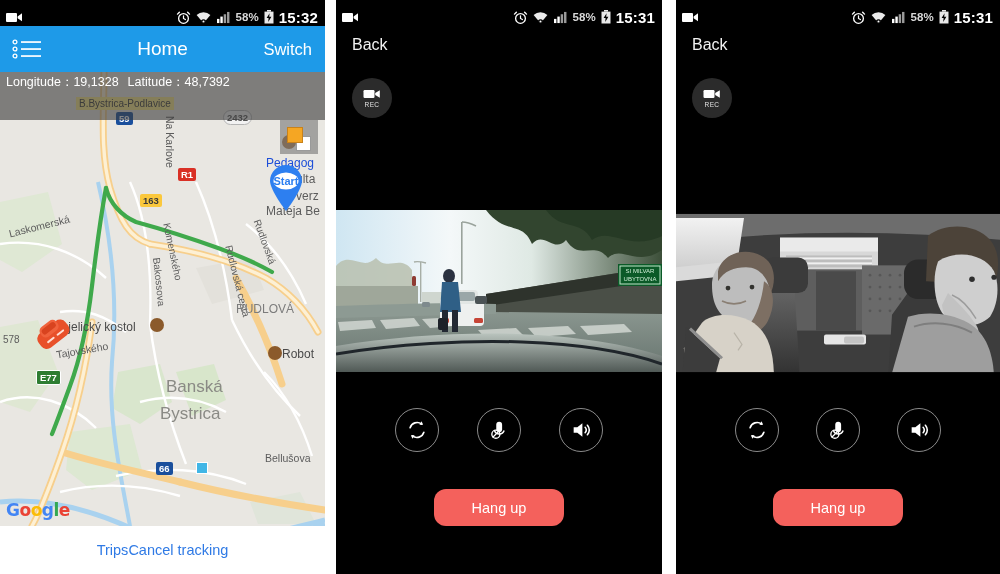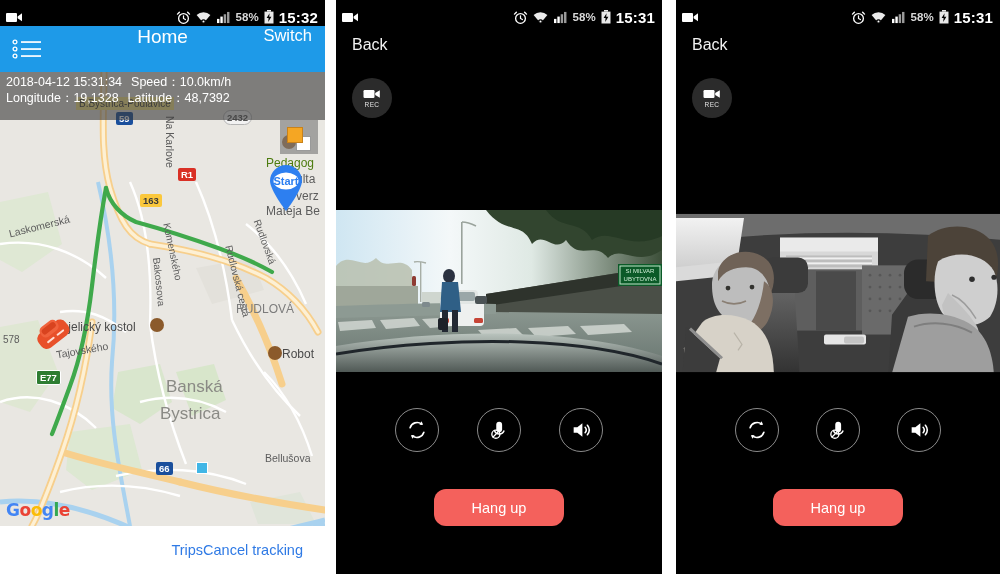--- a/index.html
+++ b/index.html
@@ -17,21 +17,21 @@
   .statusbar { position:relative; height:26px; background:#000; color:#fff;
     display:flex; align-items:center; padding:8px 7px 0 6px; }
   .sb-left { display:flex; align-items:center; gap:4px; flex:1; }
   .sb-right { display:flex; align-items:center; gap:5px; }
   .sb-time { font-size:15px; font-weight:bold; letter-spacing:.2px; color:#fff; }
   .sb-batt-txt { font-size:11.5px; font-weight:bold; color:#d8d8d8; }
   .sb-ico { display:block; }
 
   
   .appbar { position:relative; height:46px; background:#1e9ae8;
-    display:flex; align-items:flex-start; }
+    display:flex; align-items:center; }
   .appbar-menu { width:56px; height:46px; display:flex; align-items:center;
     justify-content:center; }
   .appbar-title { position:absolute; left:0; right:0; text-align:center;
     color:#fff; font-size:19px; }
   .appbar-action { margin-left:auto; margin-right:13px; color:#fff;
     font-size:16.5px; z-index:2; }
 
   .mapwrap { position:relative; height:454px; overflow:hidden; background:#e8e6e1; }
   .map-canvas { position:absolute; inset:0; }
 
@@ -58,21 +58,21 @@
   .car-icon { position:absolute; z-index:8; }
 
   .gmlogo { position:absolute; left:6px; bottom:6px; z-index:9;
     font-size:17px; font-weight:bold; letter-spacing:-.5px;
     font-family:"DejaVu Sans", sans-serif; }
   .gmlogo span:nth-child(1){color:#4285F4;} .gmlogo span:nth-child(2){color:#EA4335;}
   .gmlogo span:nth-child(3){color:#FBBC05;} .gmlogo span:nth-child(4){color:#4285F4;}
   .gmlogo span:nth-child(5){color:#34A853;} .gmlogo span:nth-child(6){color:#EA4335;}
 
   .bottombar { height:48px; background:#fff; display:flex; align-items:center;
-    justify-content:flex-end; padding:0 22px; }
+    justify-content:center; padding:0 28px; }
   .bb-link { color:#2f7ae5; font-size:14.5px; }
 
   
   .call-top { position:relative; height:184px; background:#000; }
   .back-label { position:absolute; left:16px; top:10px; color:#f2f2f2; font-size:16px; }
   .rec-btn { position:absolute; left:16px; top:52px; width:40px; height:40px;
     border-radius:50%; background:#2b2b2b; display:flex; flex-direction:column;
     align-items:center; justify-content:center; gap:1px; }
   .rec-txt { font-size:6.5px; color:#e2e2e2; letter-spacing:.4px; }
 
@@ -199,21 +199,21 @@
           <path d="M106 116 C100 148 96 180 92 214 C88 248 82 282 70 314 C62 336 56 352 52 362"></path>
         </g>
       </svg>
 
       <div class="shield" style="left:116px; top:40px; background:#1a4f9c;">59</div>
       <div class="shield" style="left:223px; top:38px; background:#f2f2f2; color:#555; border:1px solid #b5b5b5; border-radius:8px;">2432</div>
       <div class="gmark" style="left:76px; top:25px; background:#fce98a; padding:1px 3px; font-size:10px; color:#3a3a3a;">B.Bystrica-Podlavice</div>
       <div class="gmark" style="left:176px; top:44px; transform:rotate(90deg); transform-origin:left top; font-size:10.5px;">Na Karlove</div>
       <div class="shield" style="left:178px; top:96px; background:#d93025;">R1</div>
       <div class="shield" style="left:98px; top:122px; background:#fbc83c; color:#3a3a3a;margin-left:42px;">163</div>
-      <div class="gmark" style="left:266px; top:84px; font-size:12px; color:#4d7c0f;">Pedagog</div>
+      <div class="gmark" style="left:266px; top:84px; font-size:12px; color:#1d4ed8;">Pedagog</div>
       <div class="gmark" style="left:296px; top:100px; font-size:12px;">ulta</div>
       <div class="gmark" style="left:296px; top:117px; font-size:12px;">verz</div>
       <div class="gmark" style="left:266px; top:132px; font-size:12px;">Mateja Be</div>
       <div class="gmark" style="left:8px; top:148px; transform:rotate(-14deg); font-size:10.5px;">Laskomerská</div>
       <div class="gmark" style="left:172px; top:150px; transform:rotate(78deg); transform-origin:left top; font-size:10px;">Komenského</div>
       <div class="gmark" style="left:162px; top:185px; transform:rotate(84deg); transform-origin:left top; font-size:10px;">Bakossova</div>
       <div class="gmark" style="left:262px; top:146px; transform:rotate(70deg); transform-origin:left top; font-size:10px;">Rudlovská</div>
       <div class="gmark" style="left:234px; top:172px; transform:rotate(76deg); transform-origin:left top; font-size:10px;">Rudlovská cesta</div>
       <div class="gmark" style="left:236px; top:230px; font-size:12px; color:#7c7c7c;">RUDLOVÁ</div>
       <div class="gmark" style="left:55px; top:248px; font-size:12px; color:#4a4a4a;">anjelický kostol</div>
@@ -244,23 +244,20 @@
             <rect x="3" y="8" width="34" height="18" rx="7" fill="#e8502a"></rect>
             <rect x="10" y="4" width="20" height="12" rx="5" fill="#f0623c"></rect>
             <rect x="12" y="6.5" width="16" height="6" rx="2.5" fill="#d8431f"></rect>
             <rect x="10" y="19" width="9" height="2" rx="1" fill="#ffdfd4"></rect>
             <rect x="22" y="19" width="9" height="2" rx="1" fill="#ffdfd4"></rect>
           </g>
         </svg>
       </div>
 
       <div class="info-overlay">
-        <span class="row">
-          <span>2018-04-12 15:31:34</span><span class="gap"></span><span>Speed：10.0km/h</span>
-        </span>
         <span class="row">
           <span>Longitude：19,1328</span><span class="gap"></span><span>Latitude：48,7392</span>
         </span>
       </div>
 
       <div class="layers-btn">
         <span style="display:flex;">
           <span class="layers-back"></span>
             <span class="layers-front"></span>
         </span>

